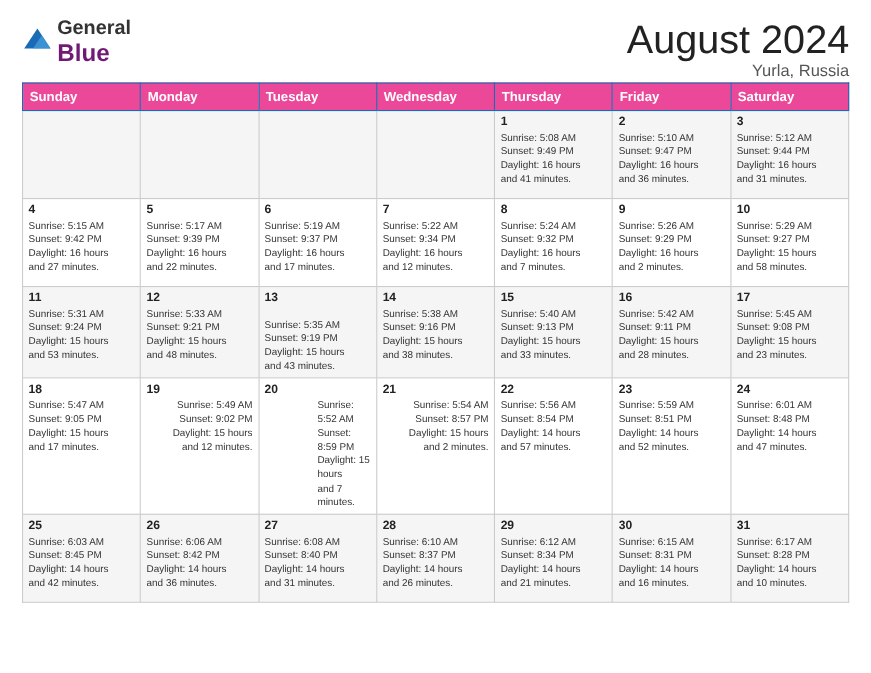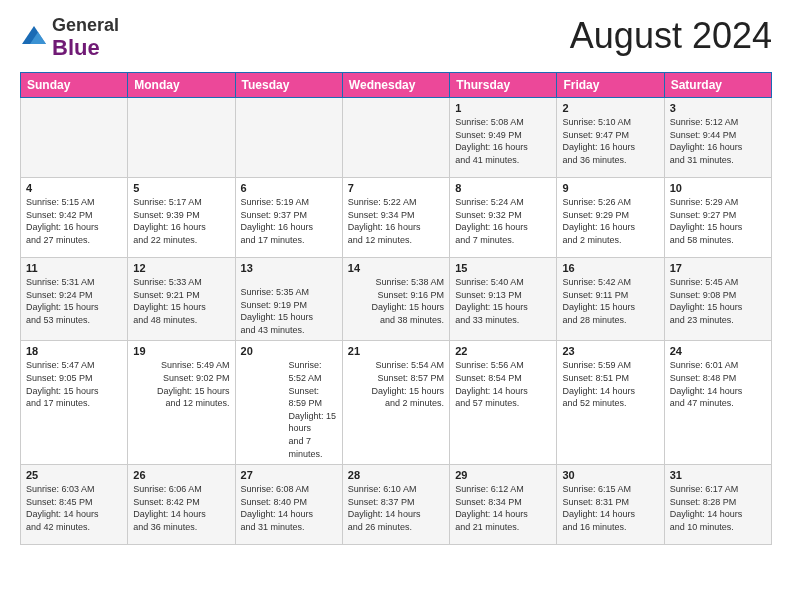--- a/index.html
+++ b/index.html
@@ -12,21 +12,21 @@
     }
     .page {
       width: 792px;
       height: 612px;
       padding: 16px 20px 12px 20px;
     }
     .header {
       display: flex;
       justify-content: space-between;
       align-items: flex-start;
-      margin-bottom: 12px;
+      margin-bottom: 2px;
     }
     .logo {
       display: flex;
       align-items: center;
       gap: 4px;
     }
     .logo-text {
       display: flex;
       flex-direction: column;
       line-height: 1.1;
@@ -111,20 +111,21 @@
         <polygon points="14,2 26,20 2,20" fill="#1a6bb5"></polygon>
         <polygon points="18,8 26,20 10,20" fill="#4aa3e0" opacity="0.7"></polygon>
       </svg>
       <div class="logo-text">
         <span class="logo-general">General</span>
         <span class="logo-blue">Blue</span>
       </div>
     </div>
     <div class="title-block">
       <div class="month-year">August 2024</div>
+      <div class="location">Yurla, Russia</div>
     </div>
   </div>
 
   <table>
     <thead>
       <tr>
         <th>Sunday</th>
         <th>Monday</th>
         <th>Tuesday</th>
         <th>Wednesday</th>
@@ -229,21 +230,21 @@
           </td>
           <td>
             <span class="day-num">13</span>
             <div class="day-info" style="white-space: pre-line; margin-top: 12px;">Sunrise: 5:35 AM
 Sunset: 9:19 PM
 Daylight: 15 hours
 and 43 minutes.</div>
           </td>
           <td>
             <span class="day-num">14</span>
-            <div class="day-info" style="white-space: pre-line; text-align: right;">Sunrise: 5:38 AM
+            <div class="day-info" style="white-space: pre-line;">Sunrise: 5:38 AM
 Sunset: 9:16 PM
 Daylight: 15 hours
 and 38 minutes.</div>
           </td>
           <td>
             <span class="day-num">15</span>
             <div class="day-info" style="white-space: pre-line;">Sunrise: 5:40 AM
 Sunset: 9:13 PM
 Daylight: 15 hours
 and 33 minutes.</div>

